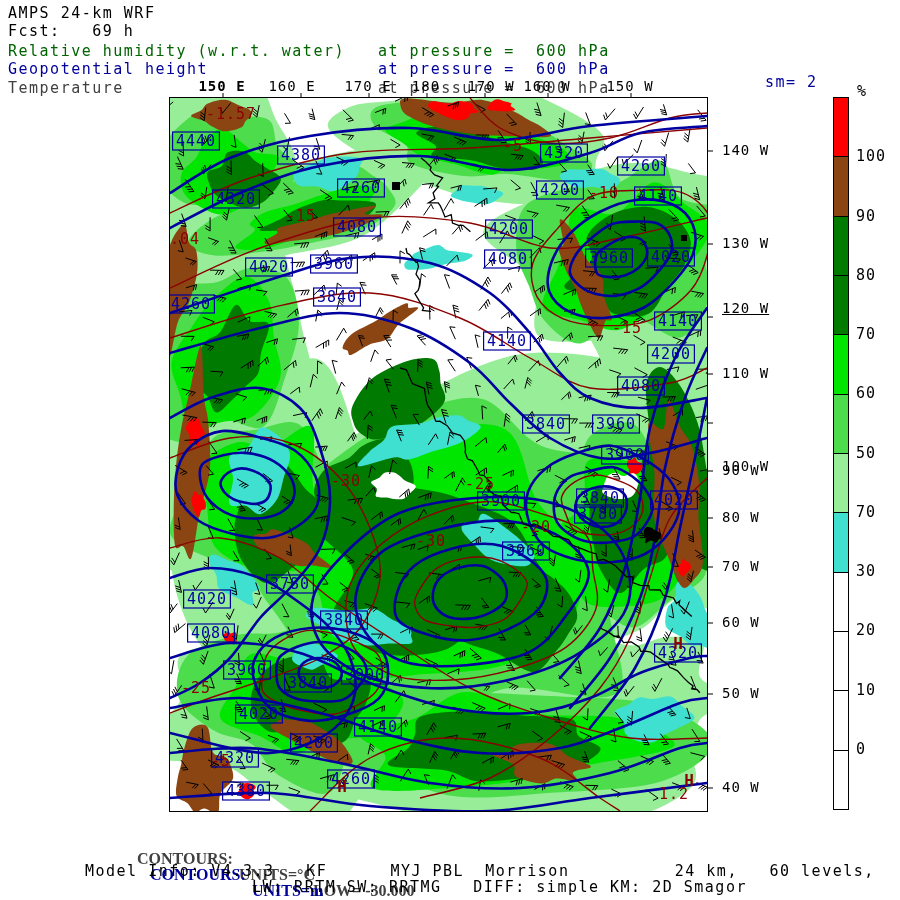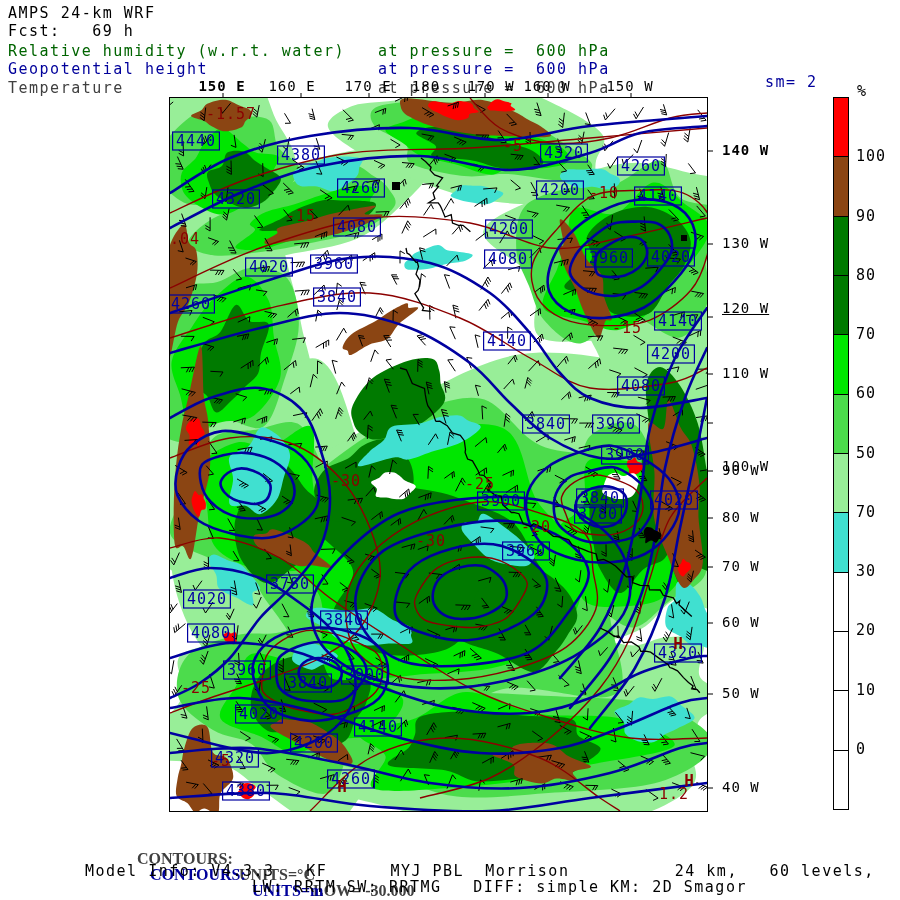--- a/index.html
+++ b/index.html
@@ -41,21 +41,21 @@
   <div id="topAxis">
       <div class="t axis ctr" style="left: 222px; top: 79px; font-weight: bold;">150 E</div>
       <div class="t axis ctr" style="left: 292px; top: 79px;">160 E</div>
       <div class="t axis ctr" style="left: 368px; top: 79px;">170 E</div>
       <div class="t axis ctr" style="left: 426px; top: 79px;">180</div>
       <div class="t axis ctr" style="left: 491px; top: 79px; text-align: center;">170 W</div>
       <div class="t axis ctr" style="left: 547px; top: 79px;">160 W</div>
       <div class="t axis ctr" style="left: 630px; top: 79px;">150 W</div>
     </div>
   <div id="rightAxis">
-      <div class="t axis" style="left: 722px; top: 143px; font-weight: bold;">140 W</div>
+      <div class="t axis" style="left: 722px; top: 143px;">140 W</div>
       <div class="t axis" style="left: 722px; top: 236px;">130 W</div>
       <div class="t axis" style="left: 722px; top: 301px; text-decoration: underline;">120 W</div>
       <div class="t axis" style="left: 722px; top: 366px;">110 W</div>
       <div class="t axis" style="left: 722px; top: 415px; margin-top: 44px;">100 W</div>
       <div class="t axis" style="left: 722px; top: 463px;">90 W</div>
       <div class="t axis" style="left: 722px; top: 510px;">80 W</div>
       <div class="t axis" style="left: 722px; top: 559px;">70 W</div>
       <div class="t axis" style="left: 722px; top: 615px;">60 W</div>
       <div class="t axis" style="left: 722px; top: 686px;">50 W</div>
       <div class="t axis" style="left: 722px; top: 780px;">40 W</div>

